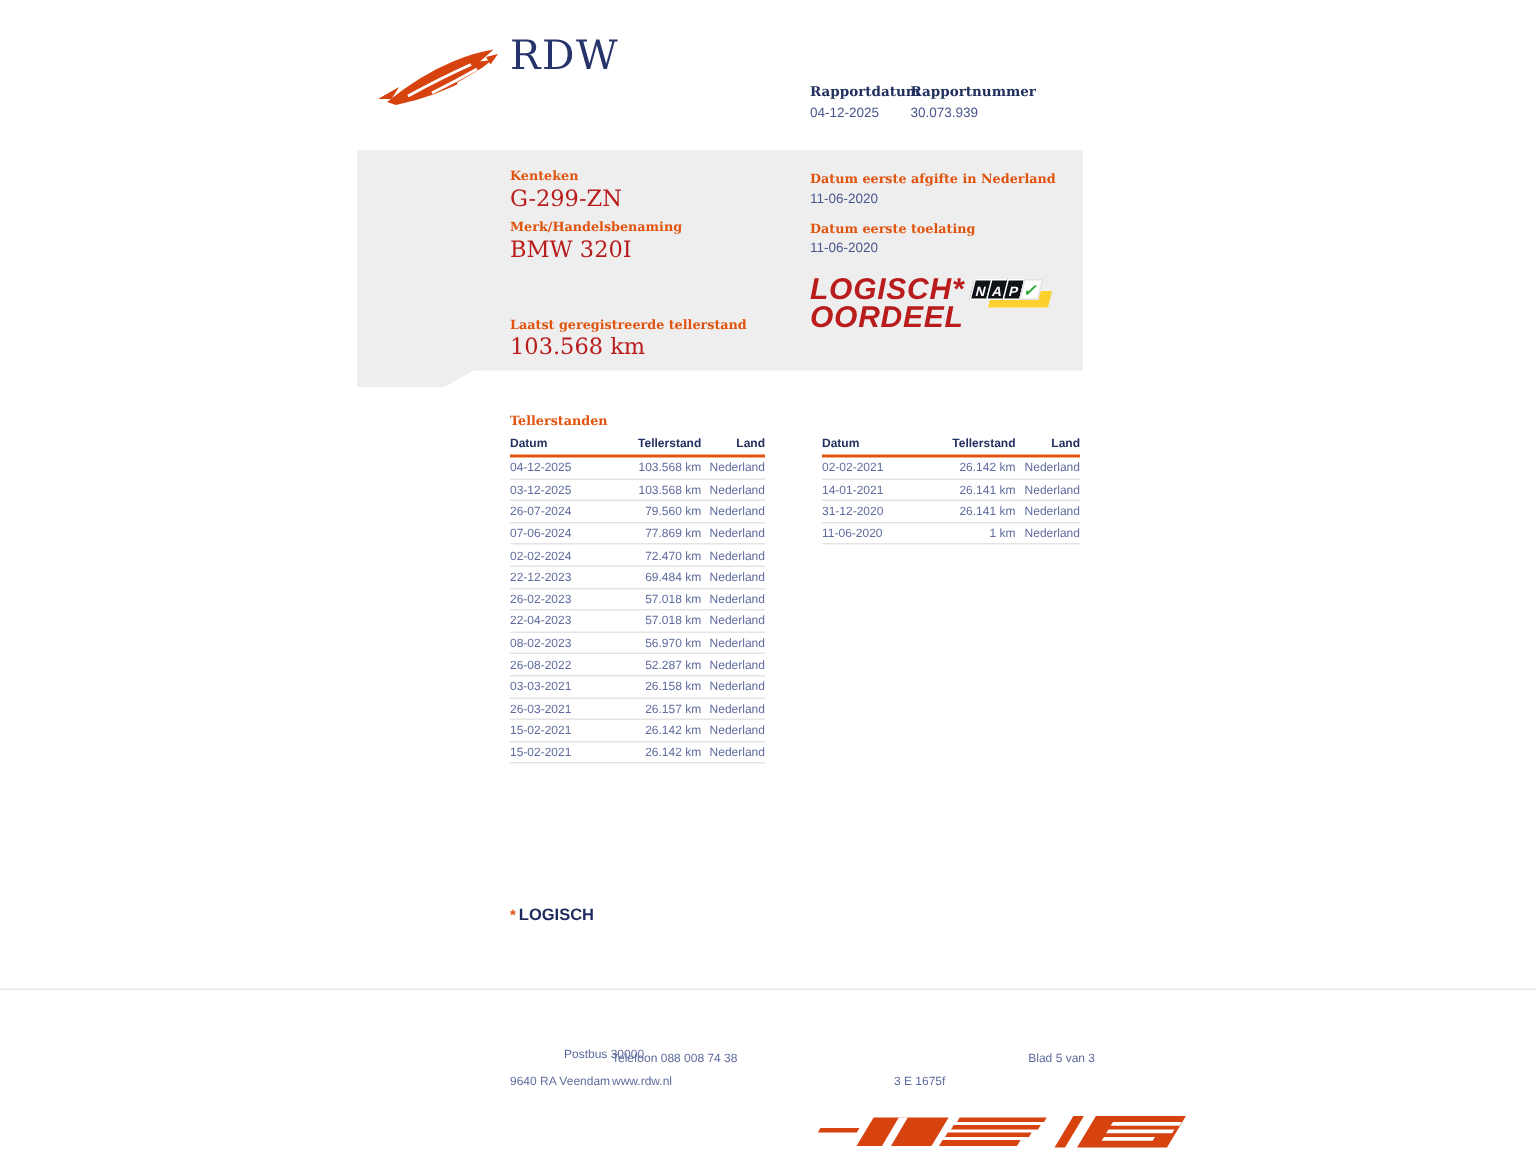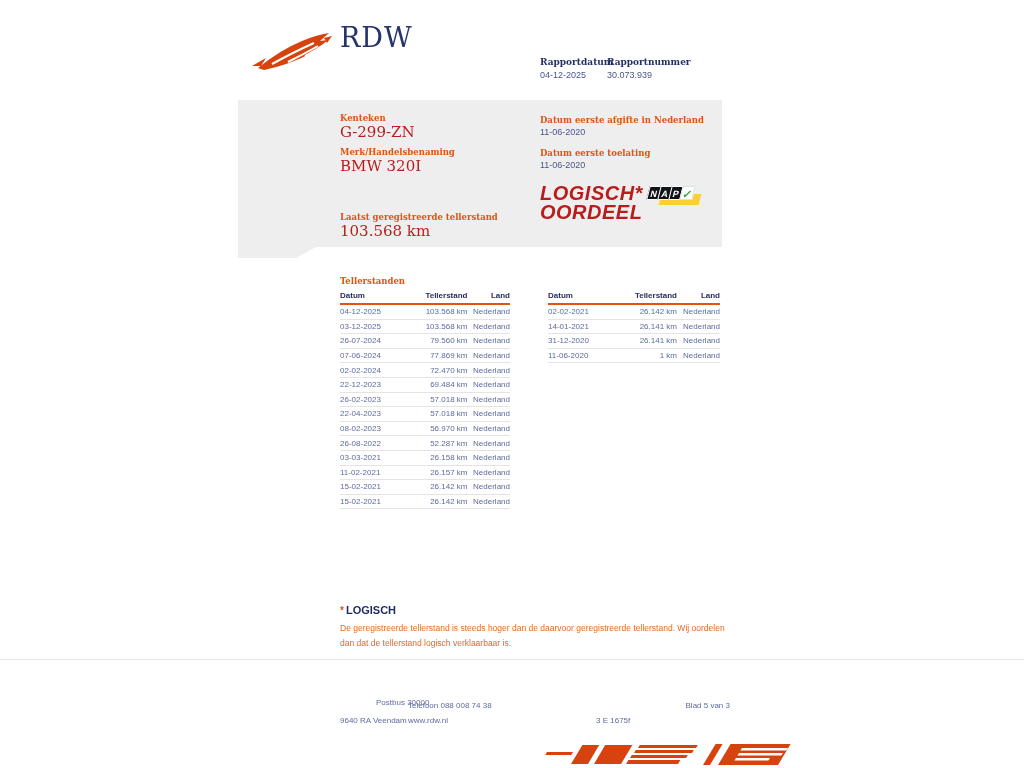--- a/index.html
+++ b/index.html
@@ -191,21 +191,21 @@
           <span class="tcell c0">26-08-2022</span>
           <span class="tcell c1">52.287 km</span>
           <span class="tcell c2">Nederland</span>
         </div>
         <div class="trow">
           <span class="tcell c0">03-03-2021</span>
           <span class="tcell c1">26.158 km</span>
           <span class="tcell c2">Nederland</span>
         </div>
         <div class="trow">
-          <span class="tcell c0">11-02-2021</span>
+          <span class="tcell c0">26-03-2021</span>
           <span class="tcell c1">26.157 km</span>
           <span class="tcell c2">Nederland</span>
         </div>
         <div class="trow">
           <span class="tcell c0">15-02-2021</span>
           <span class="tcell c1">26.142 km</span>
           <span class="tcell c2">Nederland</span>
         </div>
         <div class="trow">
           <span class="tcell c0">15-02-2021</span>
@@ -241,21 +241,20 @@
           <span class="tcell c0">11-06-2020</span>
           <span class="tcell c1">1 km</span>
           <span class="tcell c2">Nederland</span>
         </div>
       </div>
   </div>
 
   <div id="verdict-title" class="abs">
     <span class="star">*</span><span>LOGISCH</span>
   </div>
-  <div id="verdict-text" class="abs">De geregistreerde tellerstand is steeds hoger dan de daarvoor geregistreerde tellerstand. Wij oordelen dan dat de tellerstand logisch verklaarbaar is.</div>
 
   <div id="foot-addr1" class="abs foot">Postbus 30000</div>
   <div id="foot-addr2" class="abs foot">9640 RA Veendam</div>
   <div id="foot-phone" class="abs foot">Telefoon 088 008 74 38</div>
   <div id="foot-web" class="abs foot">www.rdw.nl</div>
   <div id="foot-page" class="abs foot">Blad 5 van 3</div>
   <div id="foot-code" class="abs foot">3 E 1675f</div>
 
   <svg id="bottom-art" class="abs" width="250" height="30" viewBox="0 0 250 30">
     <g fill="#d6430f">

